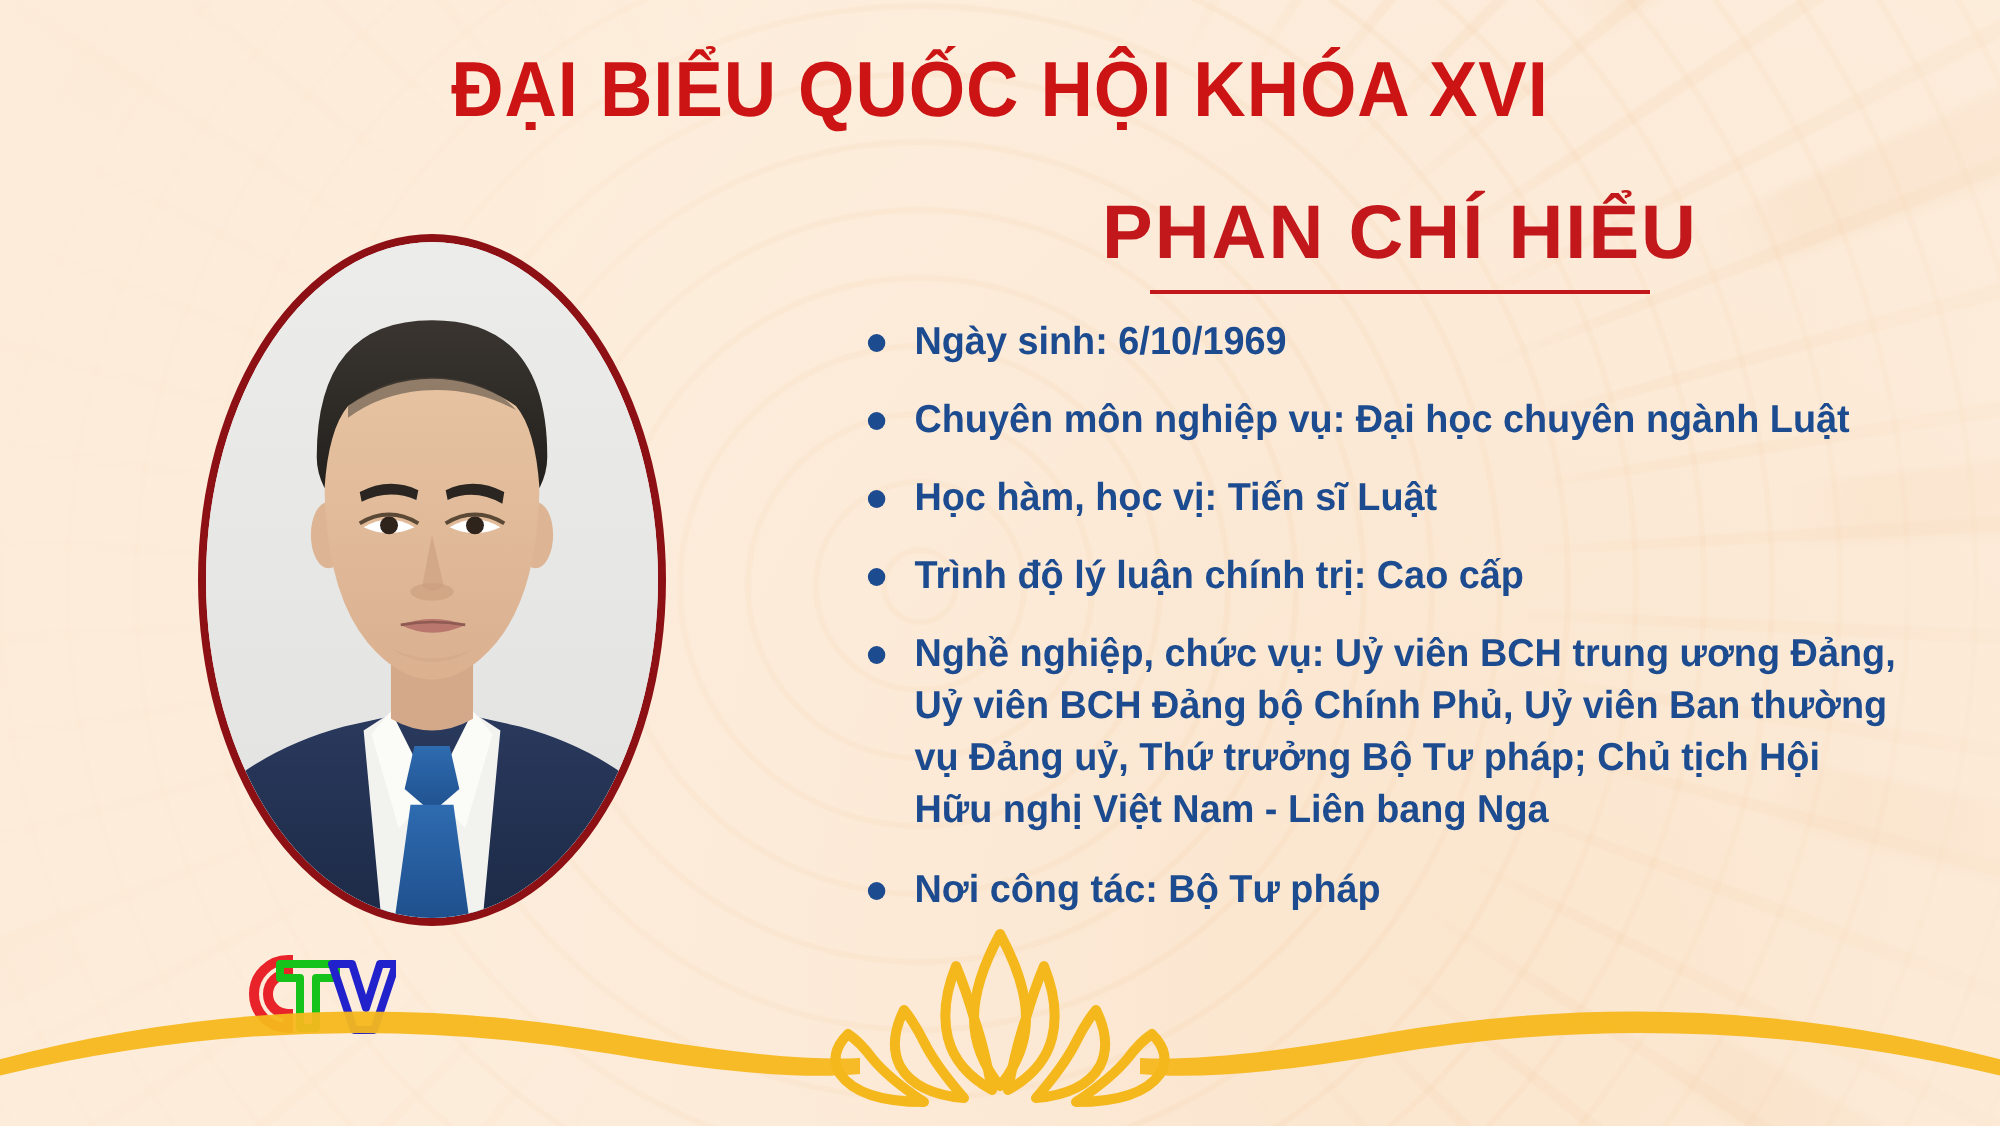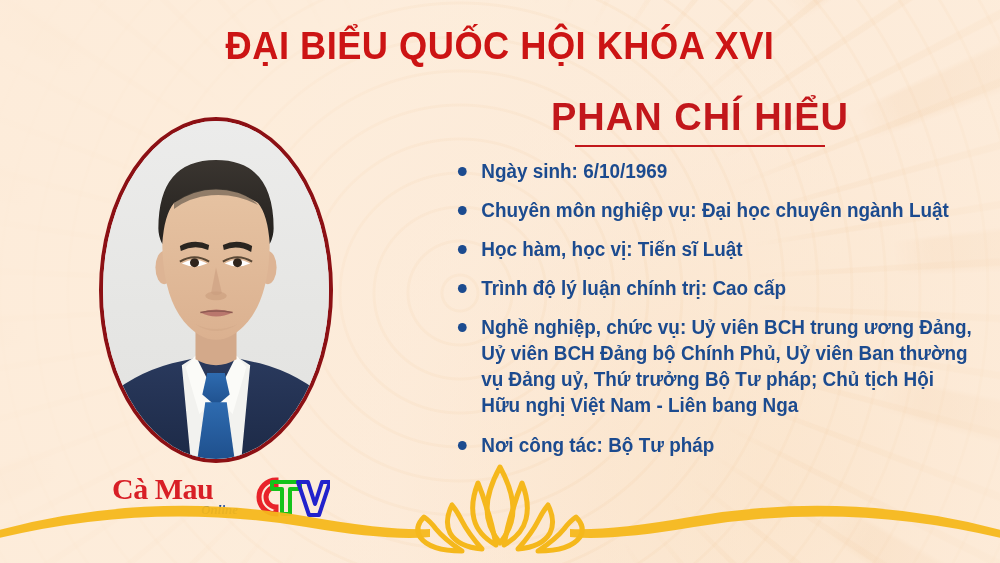--- a/index.html
+++ b/index.html
@@ -152,21 +152,21 @@
   .ph-bg {
     position: absolute;
     inset: 0;
     background: linear-gradient(180deg, #ececeb 0%, #e6e6e4 55%, #e2e2e0 100%);
   }
   .ph-svg { position: absolute; inset: 0; width: 100%; height: 100%; display: block; }
 
   
   .bullets {
     position: absolute;
-    left: 456px;
+    left: 432px;
     top: 158px;
     width: 534px;
   }
   .bullet {
     position: relative;
     padding-left: 26px;
     margin-bottom: 13px;
     font-family: "Liberation Sans Narrow", "Liberation Sans", sans-serif;
     font-weight: bold;
     font-size: 19.5px;
@@ -331,24 +331,20 @@
       <span class="dot"></span>
       <span>Nghề nghiệp, chức vụ: Uỷ viên BCH trung ương Đảng, Uỷ viên BCH Đảng bộ Chính Phủ, Uỷ viên Ban thường vụ Đảng uỷ, Thứ trưởng Bộ Tư pháp; Chủ tịch Hội Hữu nghị Việt Nam - Liên bang Nga</span>
     </div>
     <div class="bullet">
       <span class="dot"></span>
       <span>Nơi công tác: Bộ Tư pháp</span>
     </div>
   </div>
 
   <div class="logos">
-    <div class="camau">
-      <div class="camau-main">Cà Mau</div>
-      <div class="camau-sub">Online</div>
-    </div>
     <div class="ctv">
       <svg width="84" height="46" viewBox="0 0 84 46">
 
         <path d="M30 6 A17 17 0 1 0 30 40 L30 33 A10 10 0 1 1 30 13 Z" fill="none" stroke="#e8232a" stroke-width="5"></path>
         <path d="M30 6 A17 17 0 1 0 30 40 L30 33 A10 10 0 1 1 30 13 Z" fill="#ffffff" opacity="0"></path>
 
         <path d="M26 8 L54 8 L54 15 L44 15 L44 40 L36 40 L36 15 L26 15 Z" fill="none" stroke="#15c31a" stroke-width="4" stroke-linejoin="round"></path>
 
         <path d="M52 8 L62 8 L69 30 L76 8 L84 8 L73 41 L63 41 Z" fill="none" stroke="#2222cc" stroke-width="4" stroke-linejoin="round"></path>
       </svg>

